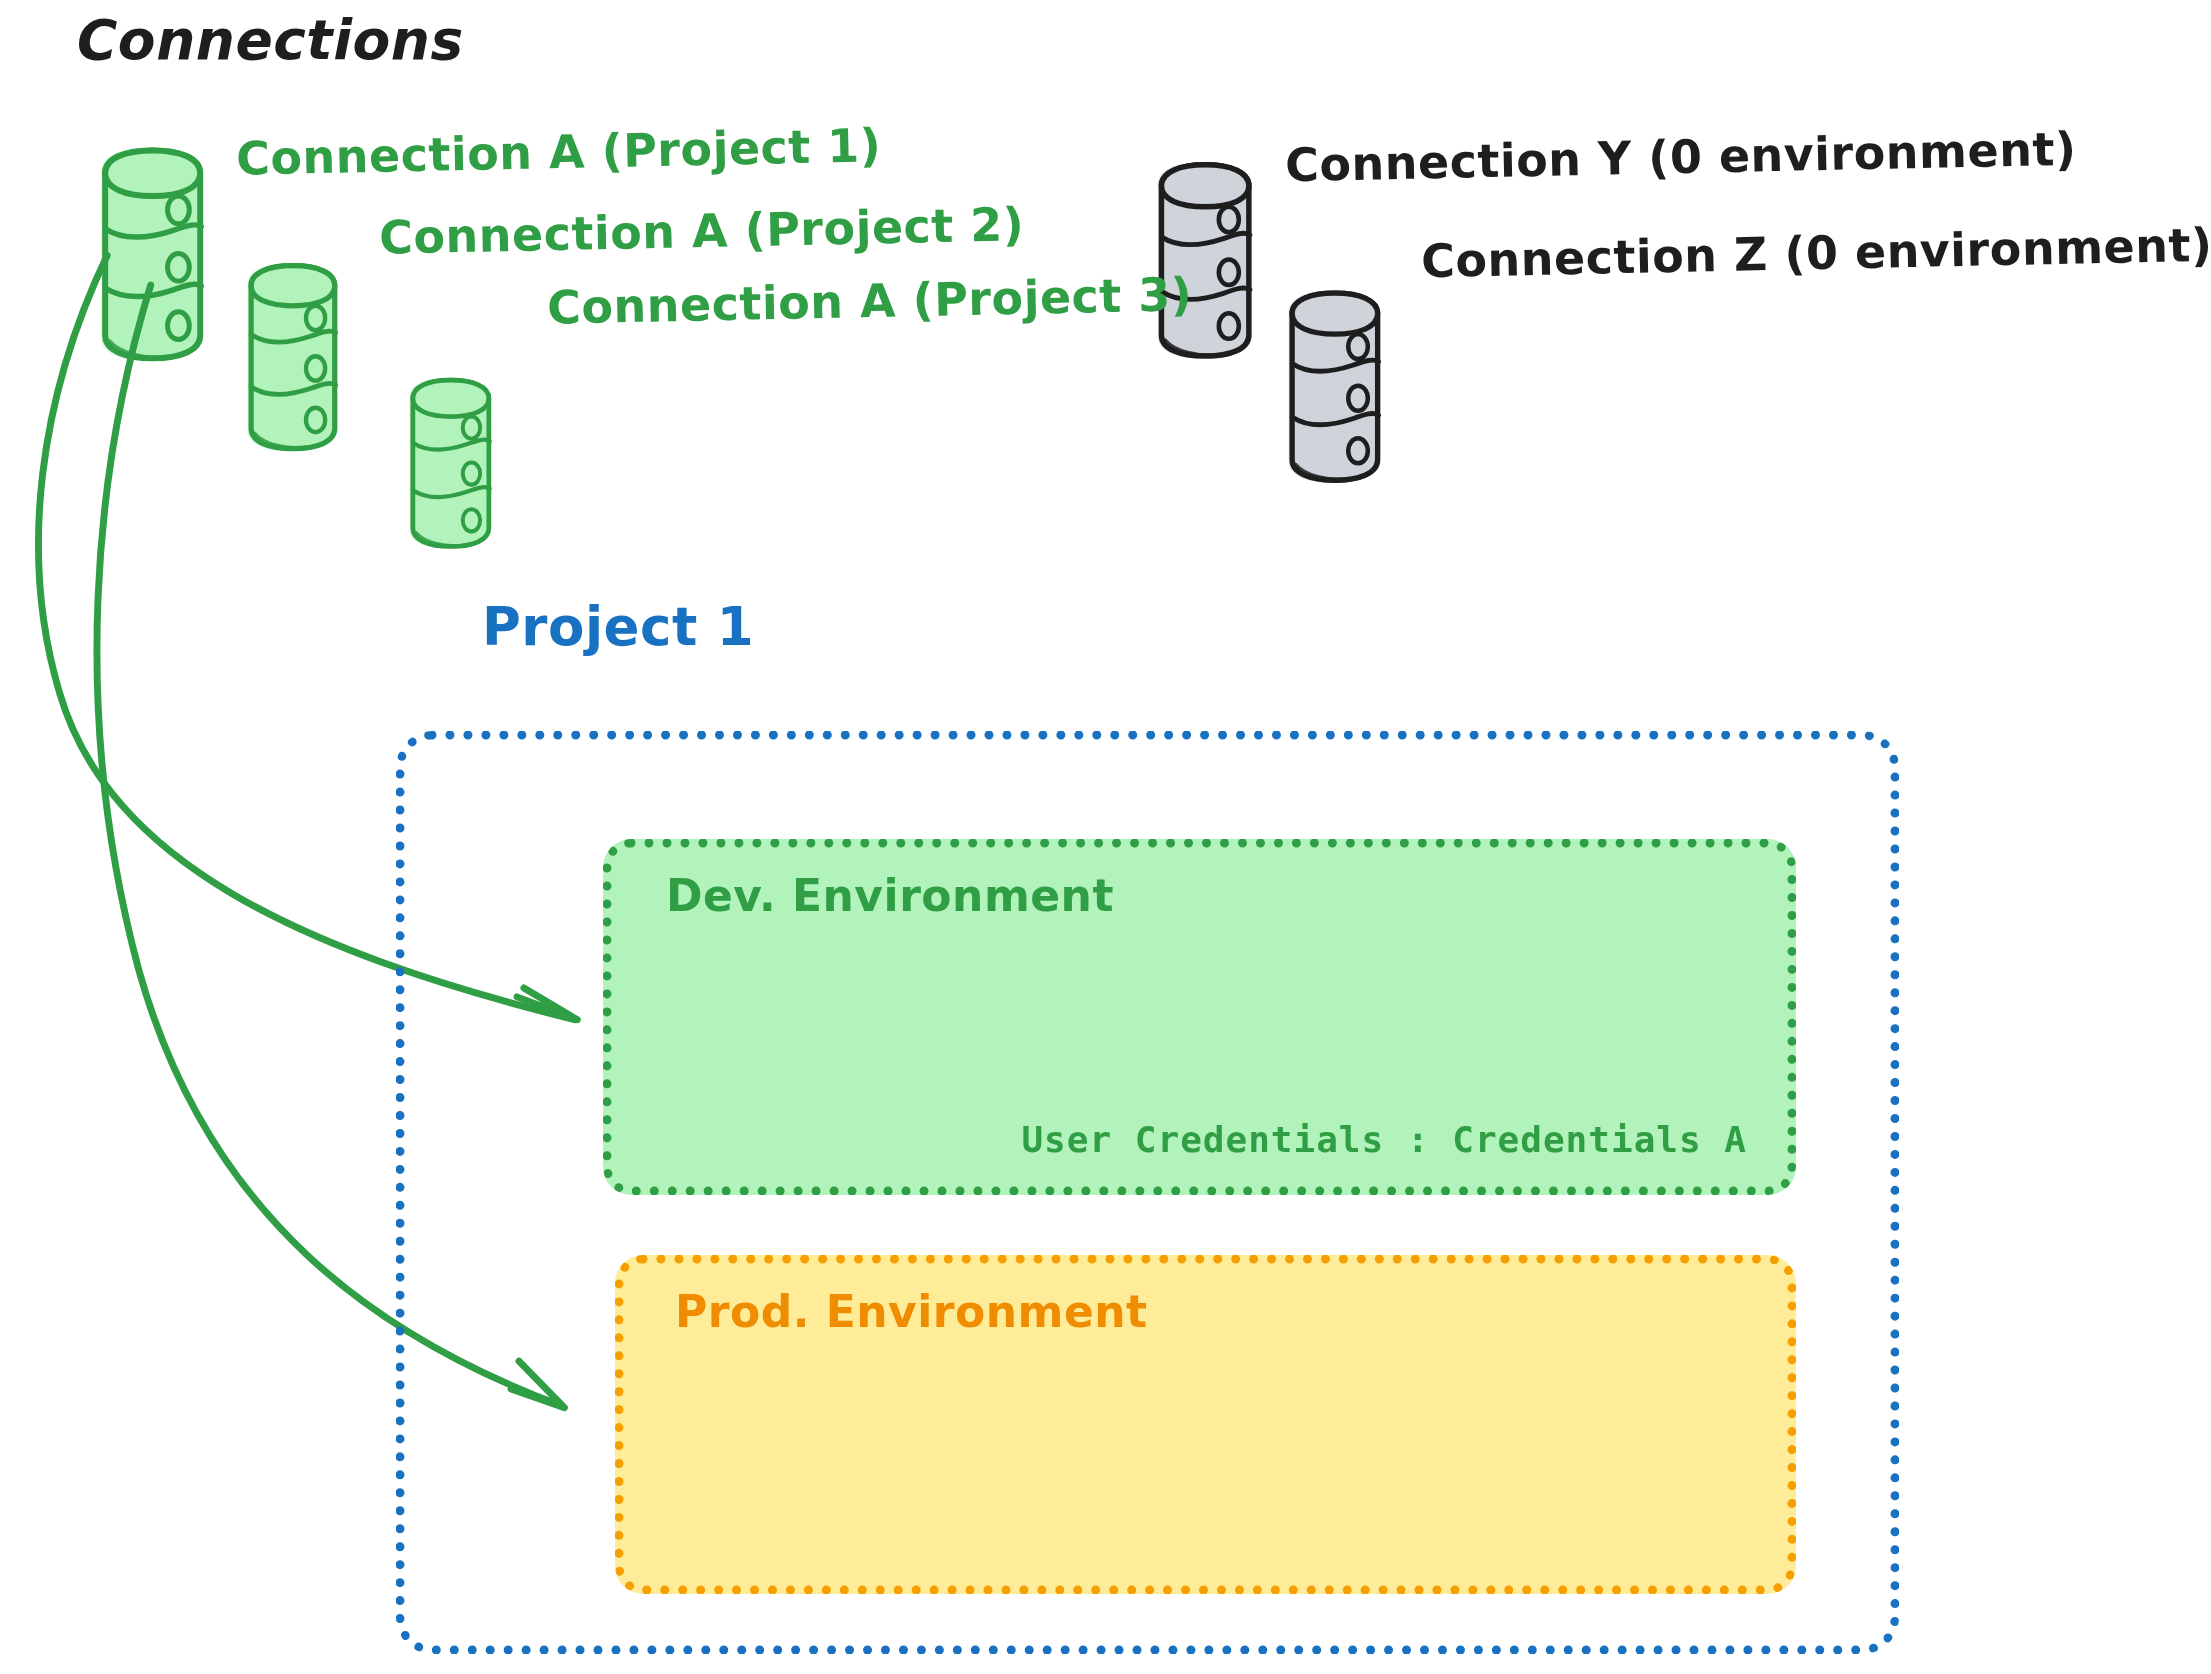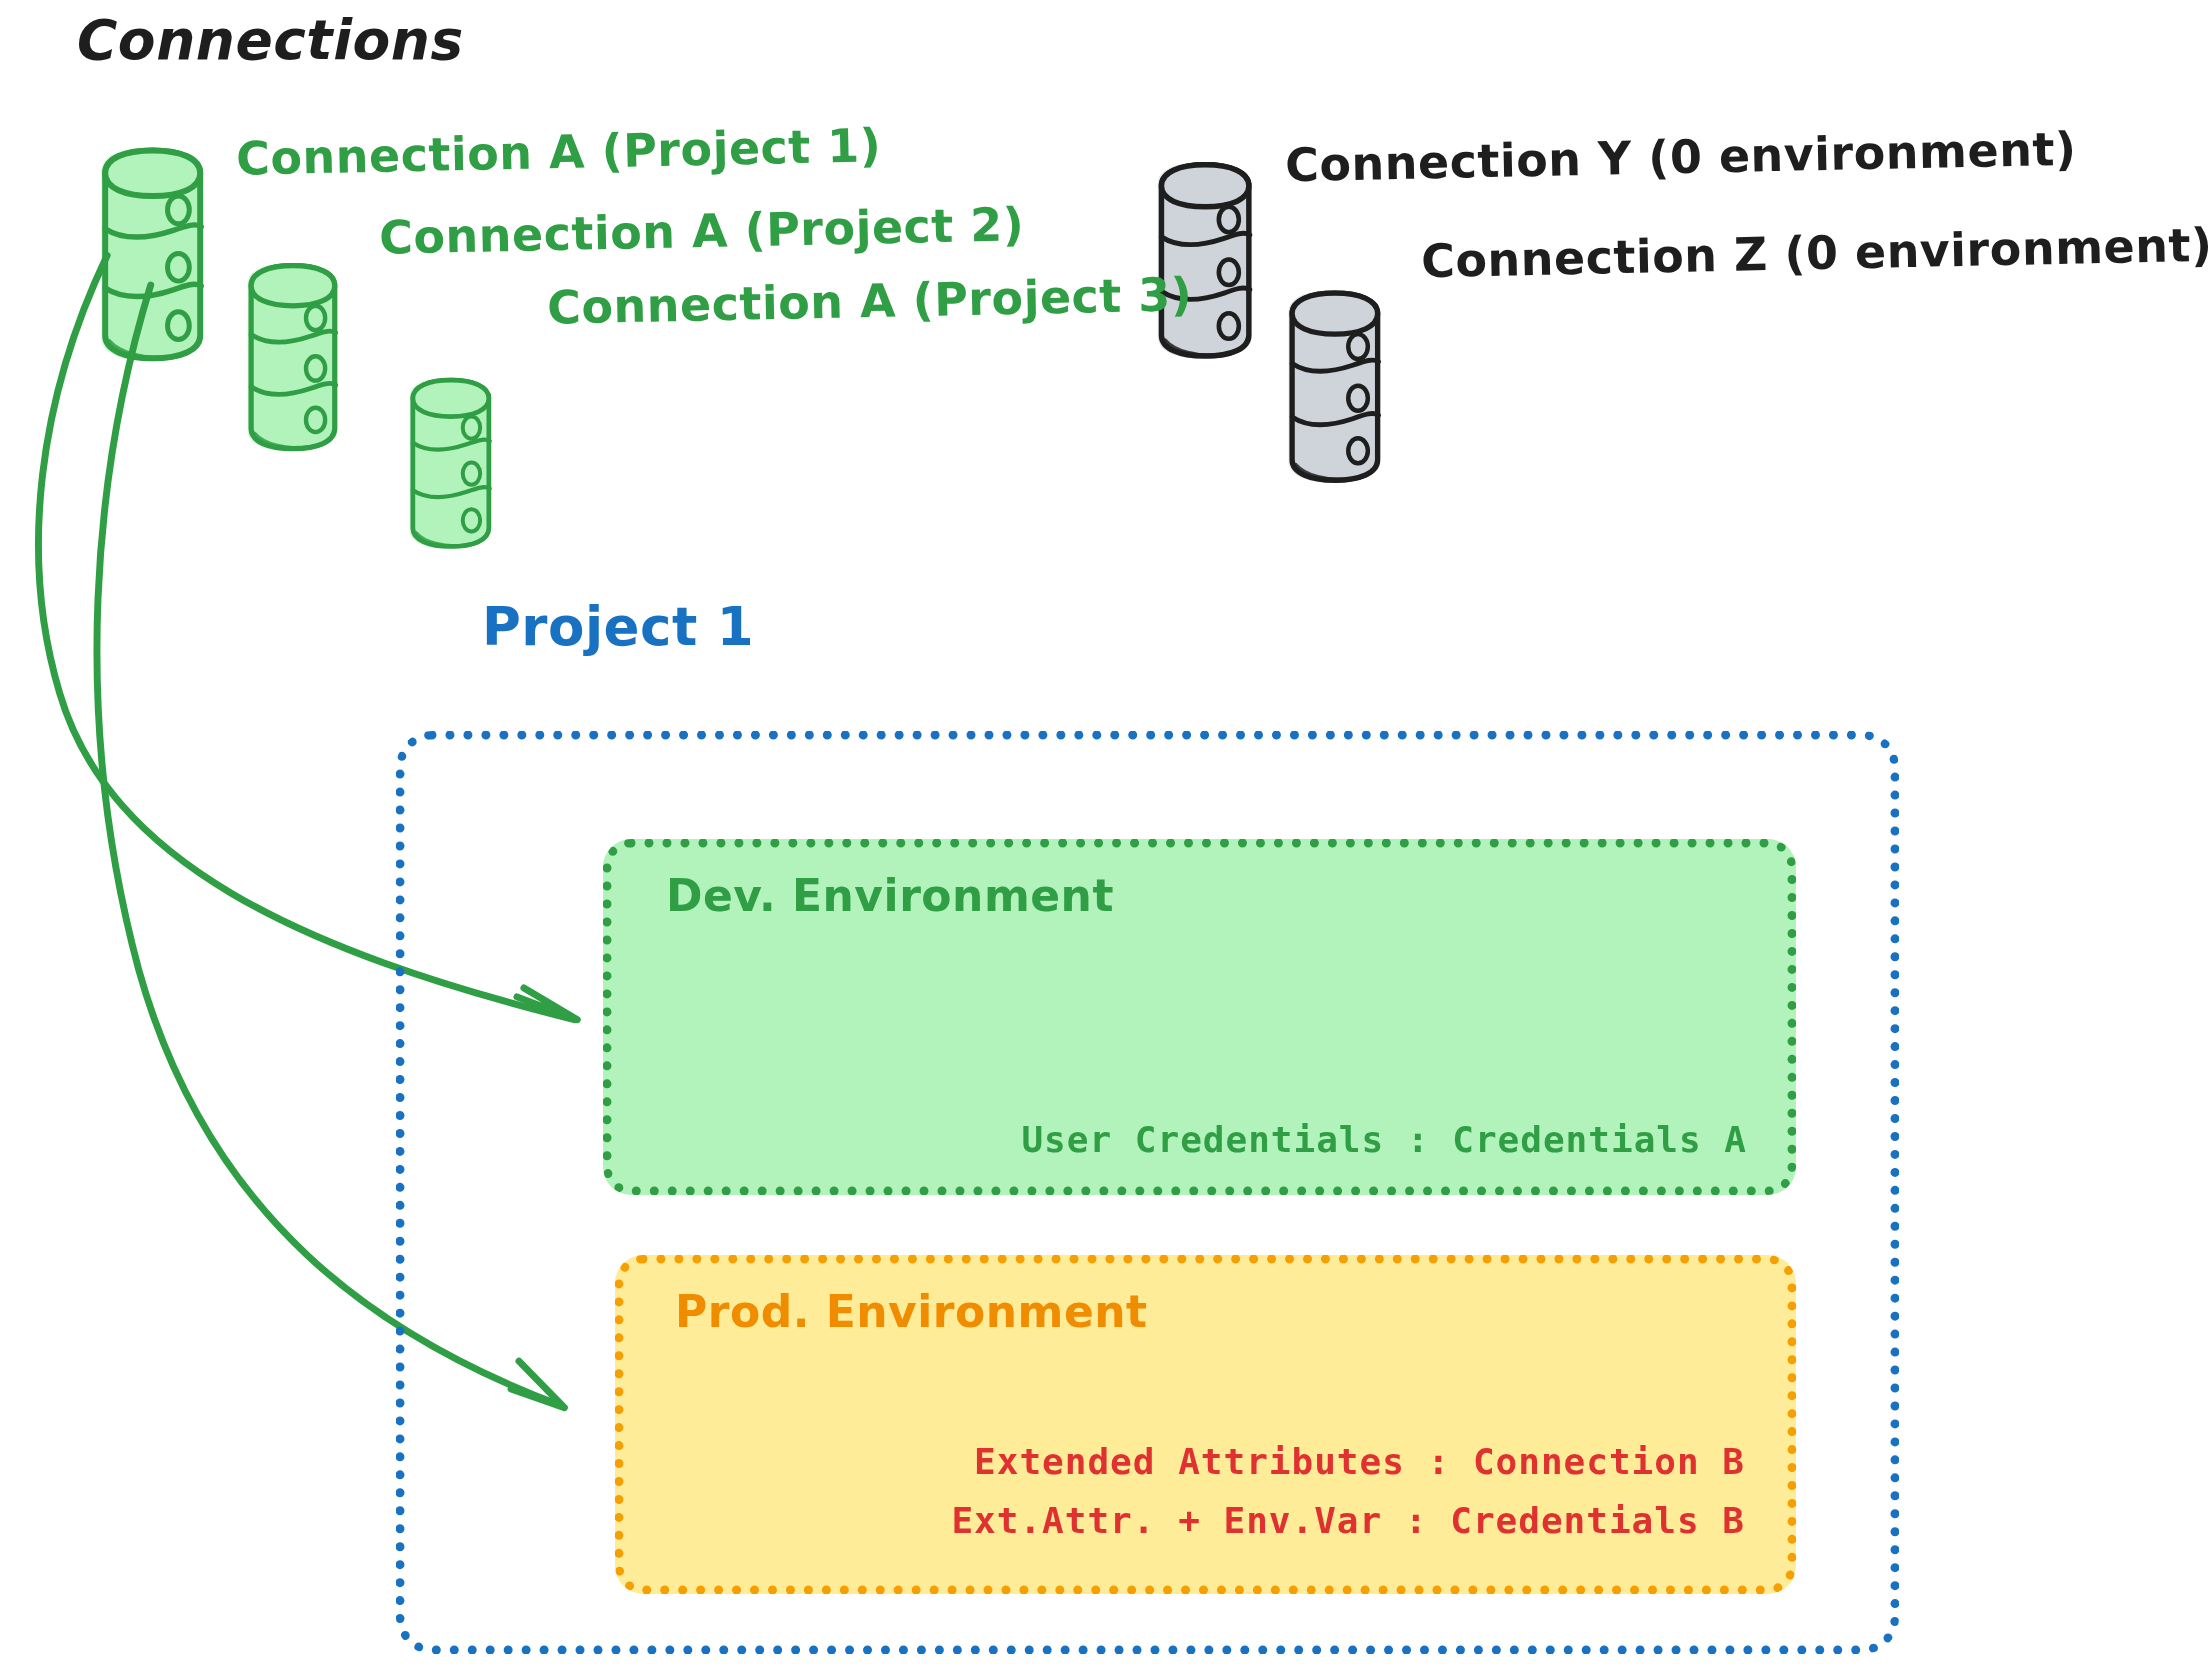--- a/index.html
+++ b/index.html
@@ -182,20 +182,18 @@
 
   <div id="project-box">
 
     <div id="dev-box" style="position:absolute; left:198px; top:99px;">
       <div class="abs mono env-line" id="dev-cred">User Credentials : Credentials A</div>
       <div class="abs hand env-title" id="dev-title">Dev. Environment</div>
     </div>
 
     <div id="prod-box" style="position:absolute; left:210px; top:515px;">
       <div class="abs hand env-title" id="prod-title">Prod. Environment</div>
-      <div class="abs mono env-line prod-line" id="prod-line1">Extended Attributes : Connection B</div>
-      <div class="abs mono env-line prod-line" id="prod-line2">Ext.Attr. + Env.Var : Credentials B</div>
     </div>
 
   </div>
 
 </div>
 
 
 </body></html>

